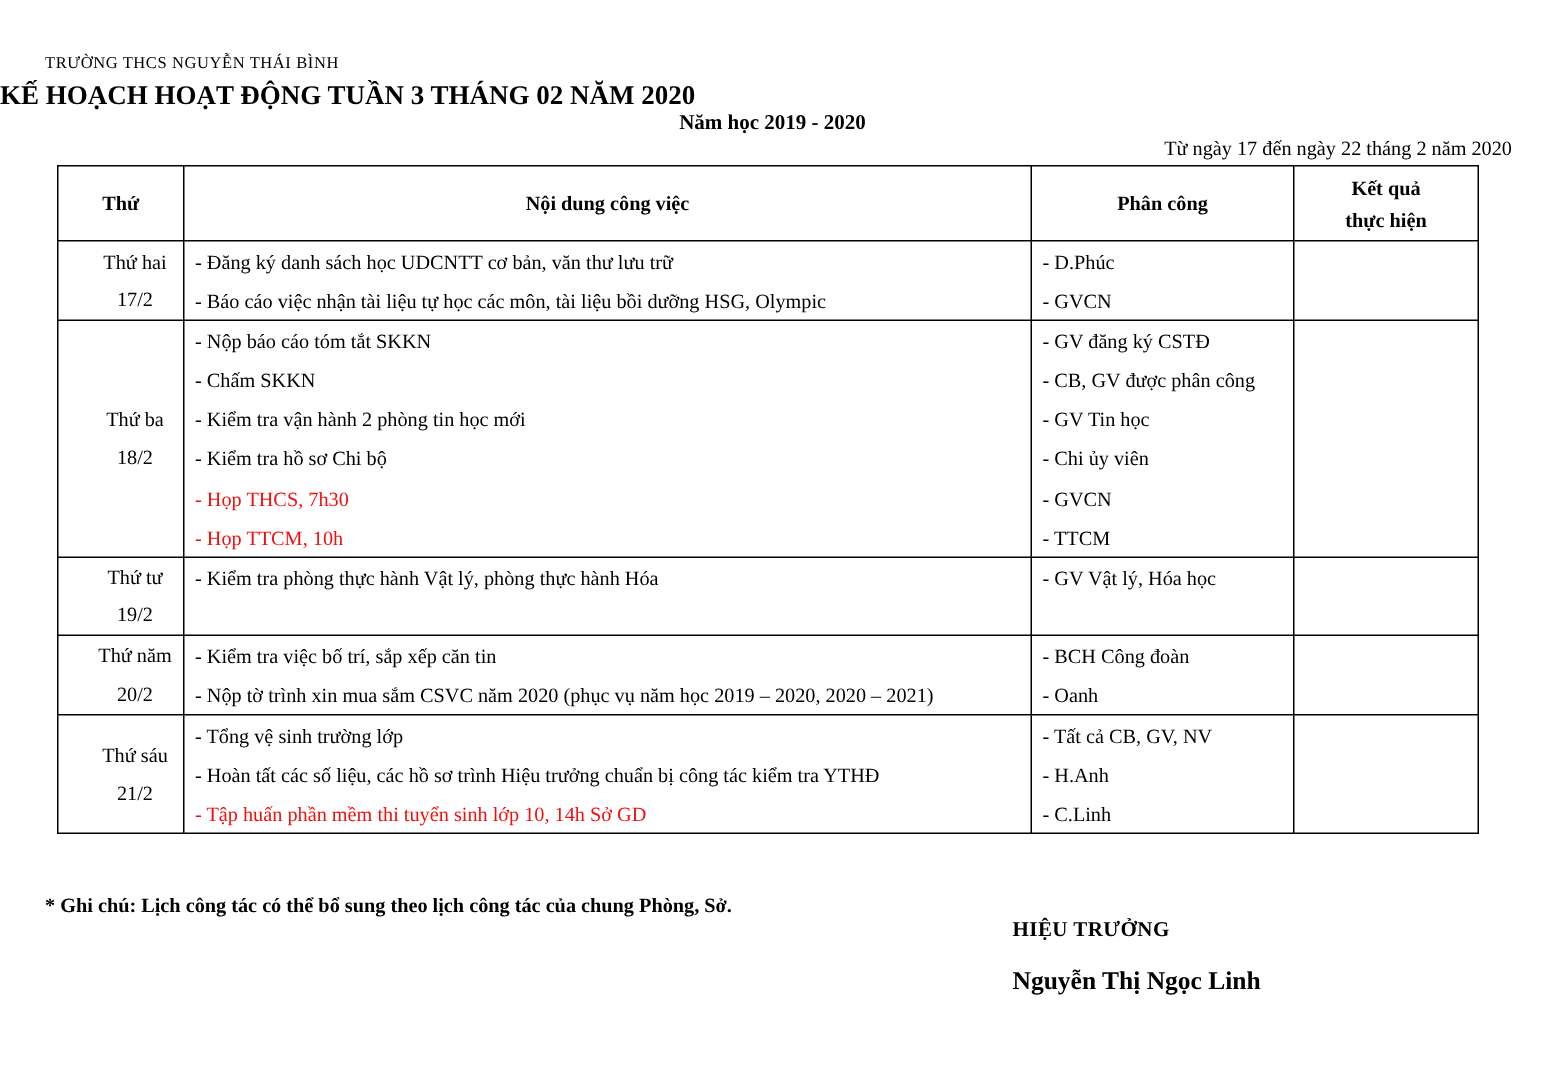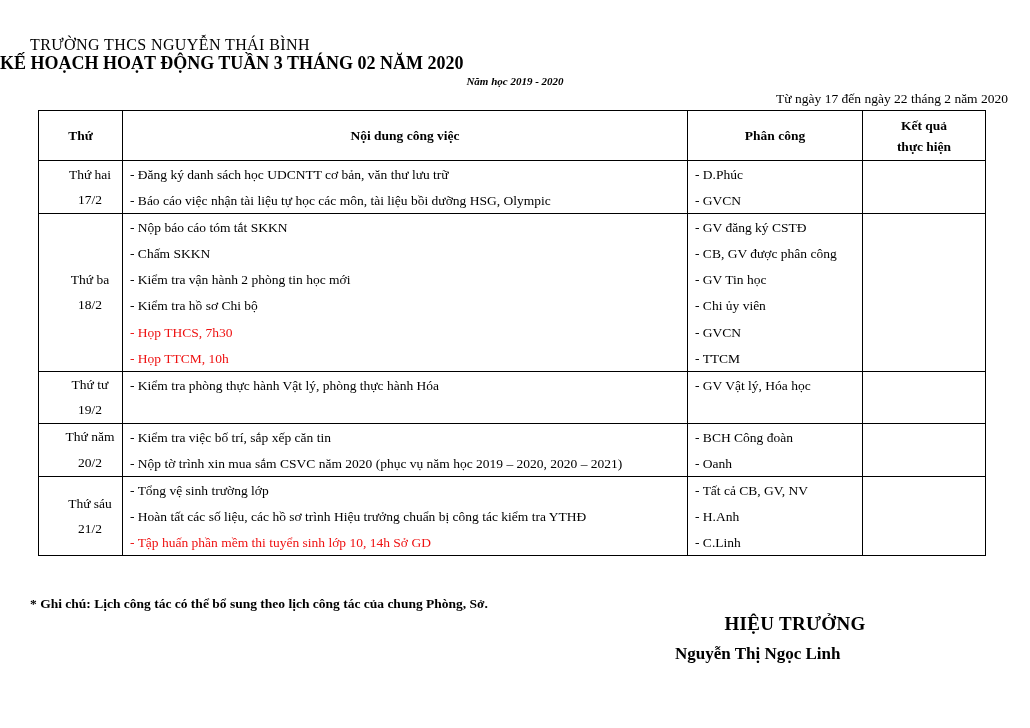--- a/index.html
+++ b/index.html
@@ -6,29 +6,29 @@
   body {
     width:1030px; height:728px;
     background:#ffffff;
     font-family:"Liberation Serif", serif;
     color:#000;
     position:relative;
     overflow:hidden;
   }
   .school {
     position:absolute; left:30px; top:36px;
-    font-size:16px; letter-spacing:0.4px;
+    font-size:11px; letter-spacing:0.4px;
   }
   .title {
     position:absolute; left:0; top:53px; width:1030px;
     text-align:left; font-size:18px; font-weight:bold;
   }
   .subtitle {
     position:absolute; left:0; top:75px; width:1030px;
-    text-align:center; font-size:11px; font-weight:bold;font-style:italic;
+    text-align:center; font-size:14px; font-weight:bold;
   }
   .daterange {
     position:absolute; right:22px; top:91px;
     font-size:13.5px;
   }
   table.schedule {
     position:absolute; left:38px; top:110px;
     width:947px;
     border-collapse:collapse; table-layout:fixed;
   }
@@ -54,21 +54,21 @@
     white-space:nowrap;
     overflow:hidden;
   }
   .red { color:#ee1111; }
   .note {
     position:absolute; left:30px; top:596px;
     font-weight:bold; font-size:13.5px;
   }
   .sig-title {
     position:absolute; left:675px; top:613px; width:240px;
-    text-align:center; font-weight:bold; font-size:19px; letter-spacing:0.3px;
+    font-weight:bold; font-size:14px; letter-spacing:0.3px;
   }
   .sig-name {
     position:absolute; left:675px; top:644px; width:240px;
     text-align:left; font-weight:bold; font-size:17px;
   }
 </style>
 </head>
 <body>
 
 <div class="school">TRƯỜNG THCS NGUYỄN THÁI BÌNH</div>

